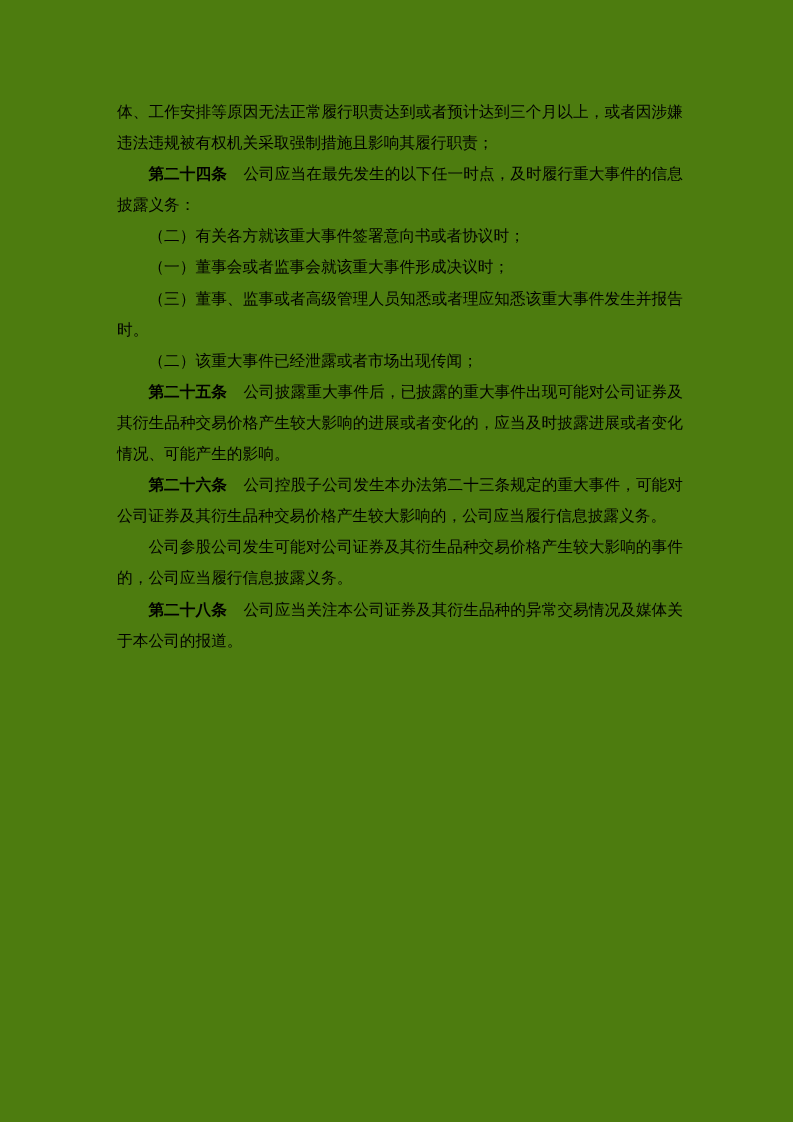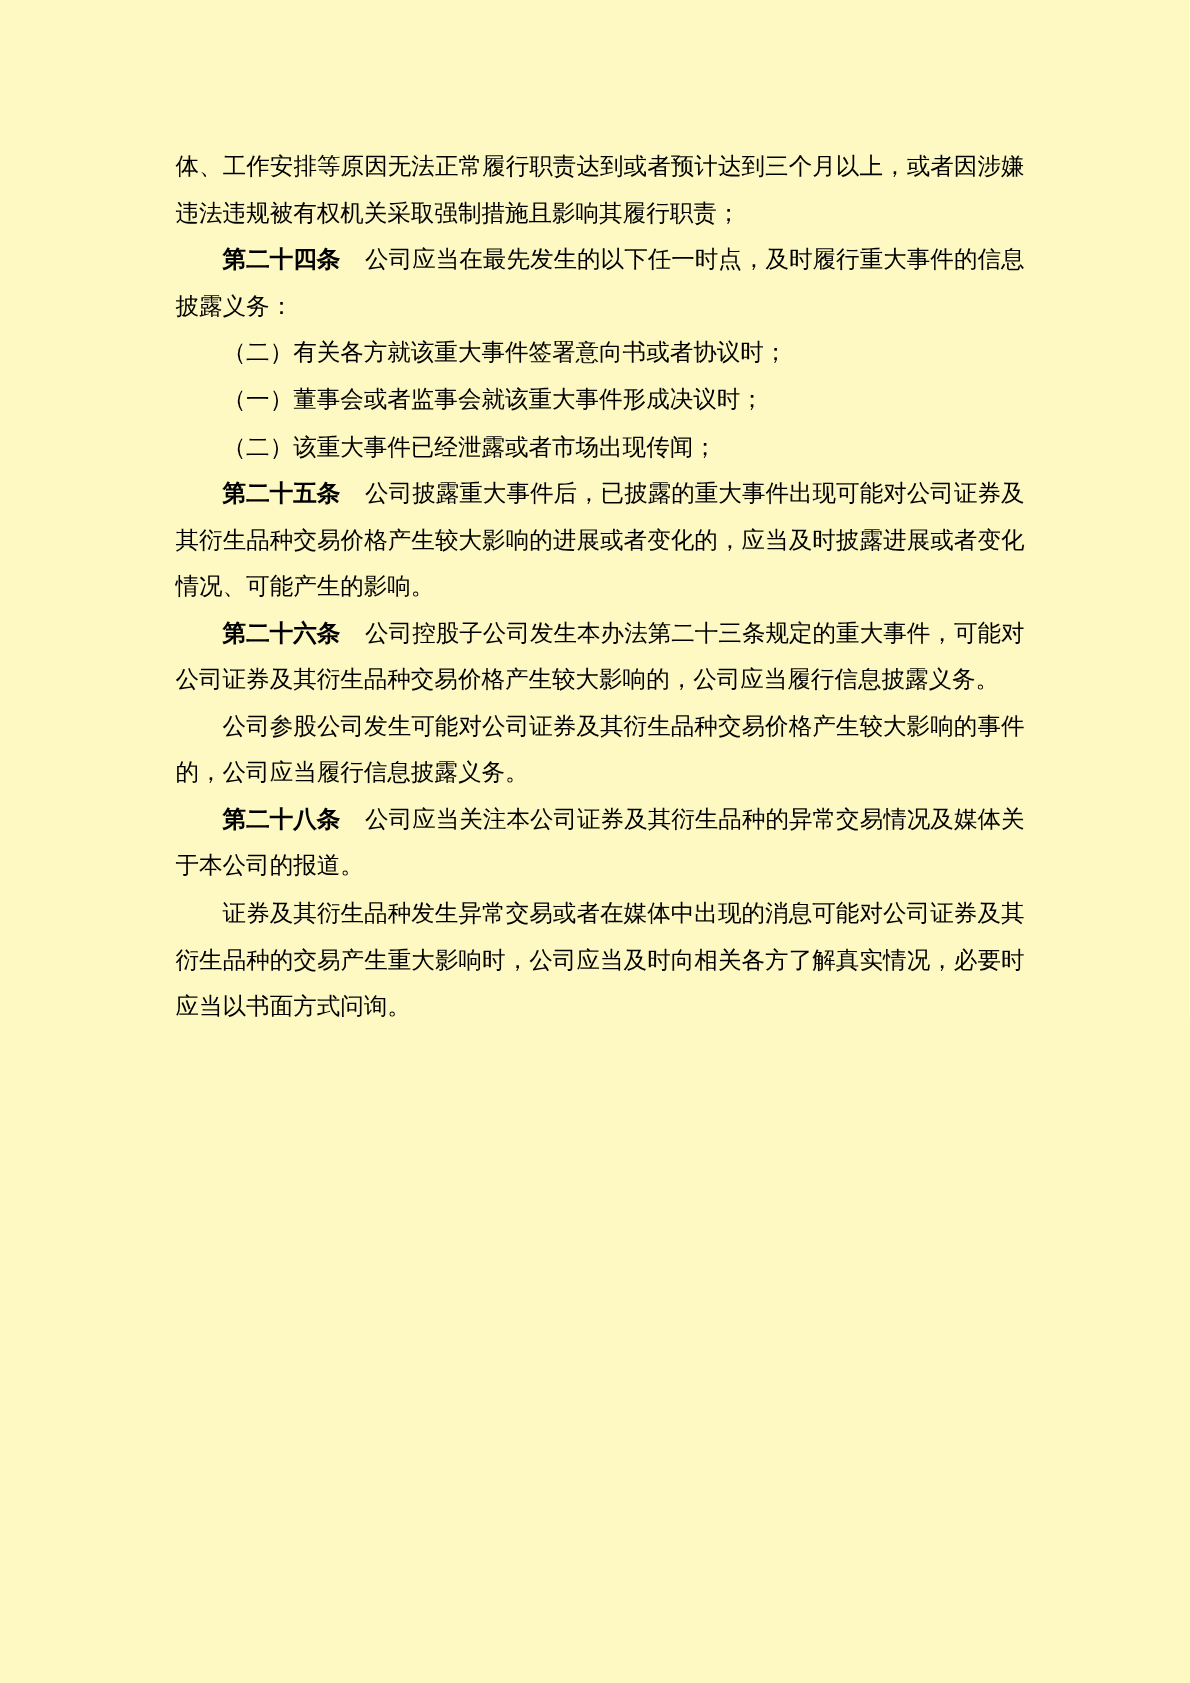--- a/index.html
+++ b/index.html
@@ -4,21 +4,21 @@
 <style>
   html, body {
     margin: 0;
     padding: 0;
     background: #ffffff;
   }
   .page {
     position: relative;
     width: 793px;
     height: 1122px;
-    background: #fef9c3;
+    background: #4d7c0f;
     overflow: hidden;
     font-family: "Liberation Serif", "DejaVu Serif", serif;
     color: #000000;
   }
   .doc-body {
     position: absolute;
     top: 96px;
     left: 117px;
     width: 566px;
   }
@@ -41,20 +41,20 @@
 </style>
 </head>
 <body>
 
 <div class="page">
   <div class="doc-body">
       <p class="para"><span>体、工作安排等原因无法正常履行职责达到或者预计达到三个月以上，或者因涉嫌违法违规被有权机关采取强制措施且影响其履行职责；</span></p>
       <p class="para indent"><span class="lead">第二十四条</span><span>公司应当在最先发生的以下任一时点，及时履行重大事件的信息披露义务：</span></p>
       <p class="para indent"><span>（二）有关各方就该重大事件签署意向书或者协议时；</span></p>
       <p class="para indent"><span>（一）董事会或者监事会就该重大事件形成决议时；</span></p>
+      <p class="para indent"><span>（三）董事、监事或者高级管理人员知悉或者理应知悉该重大事件发生并报告时。</span></p>
       <p class="para indent"><span>（二）该重大事件已经泄露或者市场出现传闻；</span></p>
       <p class="para indent"><span class="lead">第二十五条</span><span>公司披露重大事件后，已披露的重大事件出现可能对公司证券及其衍生品种交易价格产生较大影响的进展或者变化的，应当及时披露进展或者变化情况、可能产生的影响。</span></p>
       <p class="para indent"><span class="lead">第二十六条</span><span>公司控股子公司发生本办法第二十三条规定的重大事件，可能对公司证券及其衍生品种交易价格产生较大影响的，公司应当履行信息披露义务。</span></p>
       <p class="para indent"><span>公司参股公司发生可能对公司证券及其衍生品种交易价格产生较大影响的事件的，公司应当履行信息披露义务。</span></p>
       <p class="para indent"><span class="lead">第二十八条</span><span>公司应当关注本公司证券及其衍生品种的异常交易情况及媒体关于本公司的报道。</span></p>
-      <p class="para indent"><span>证券及其衍生品种发生异常交易或者在媒体中出现的消息可能对公司证券及其衍生品种的交易产生重大影响时，公司应当及时向相关各方了解真实情况，必要时应当以书面方式问询。</span></p>
     </div>
 </div>
 
 </body></html>

